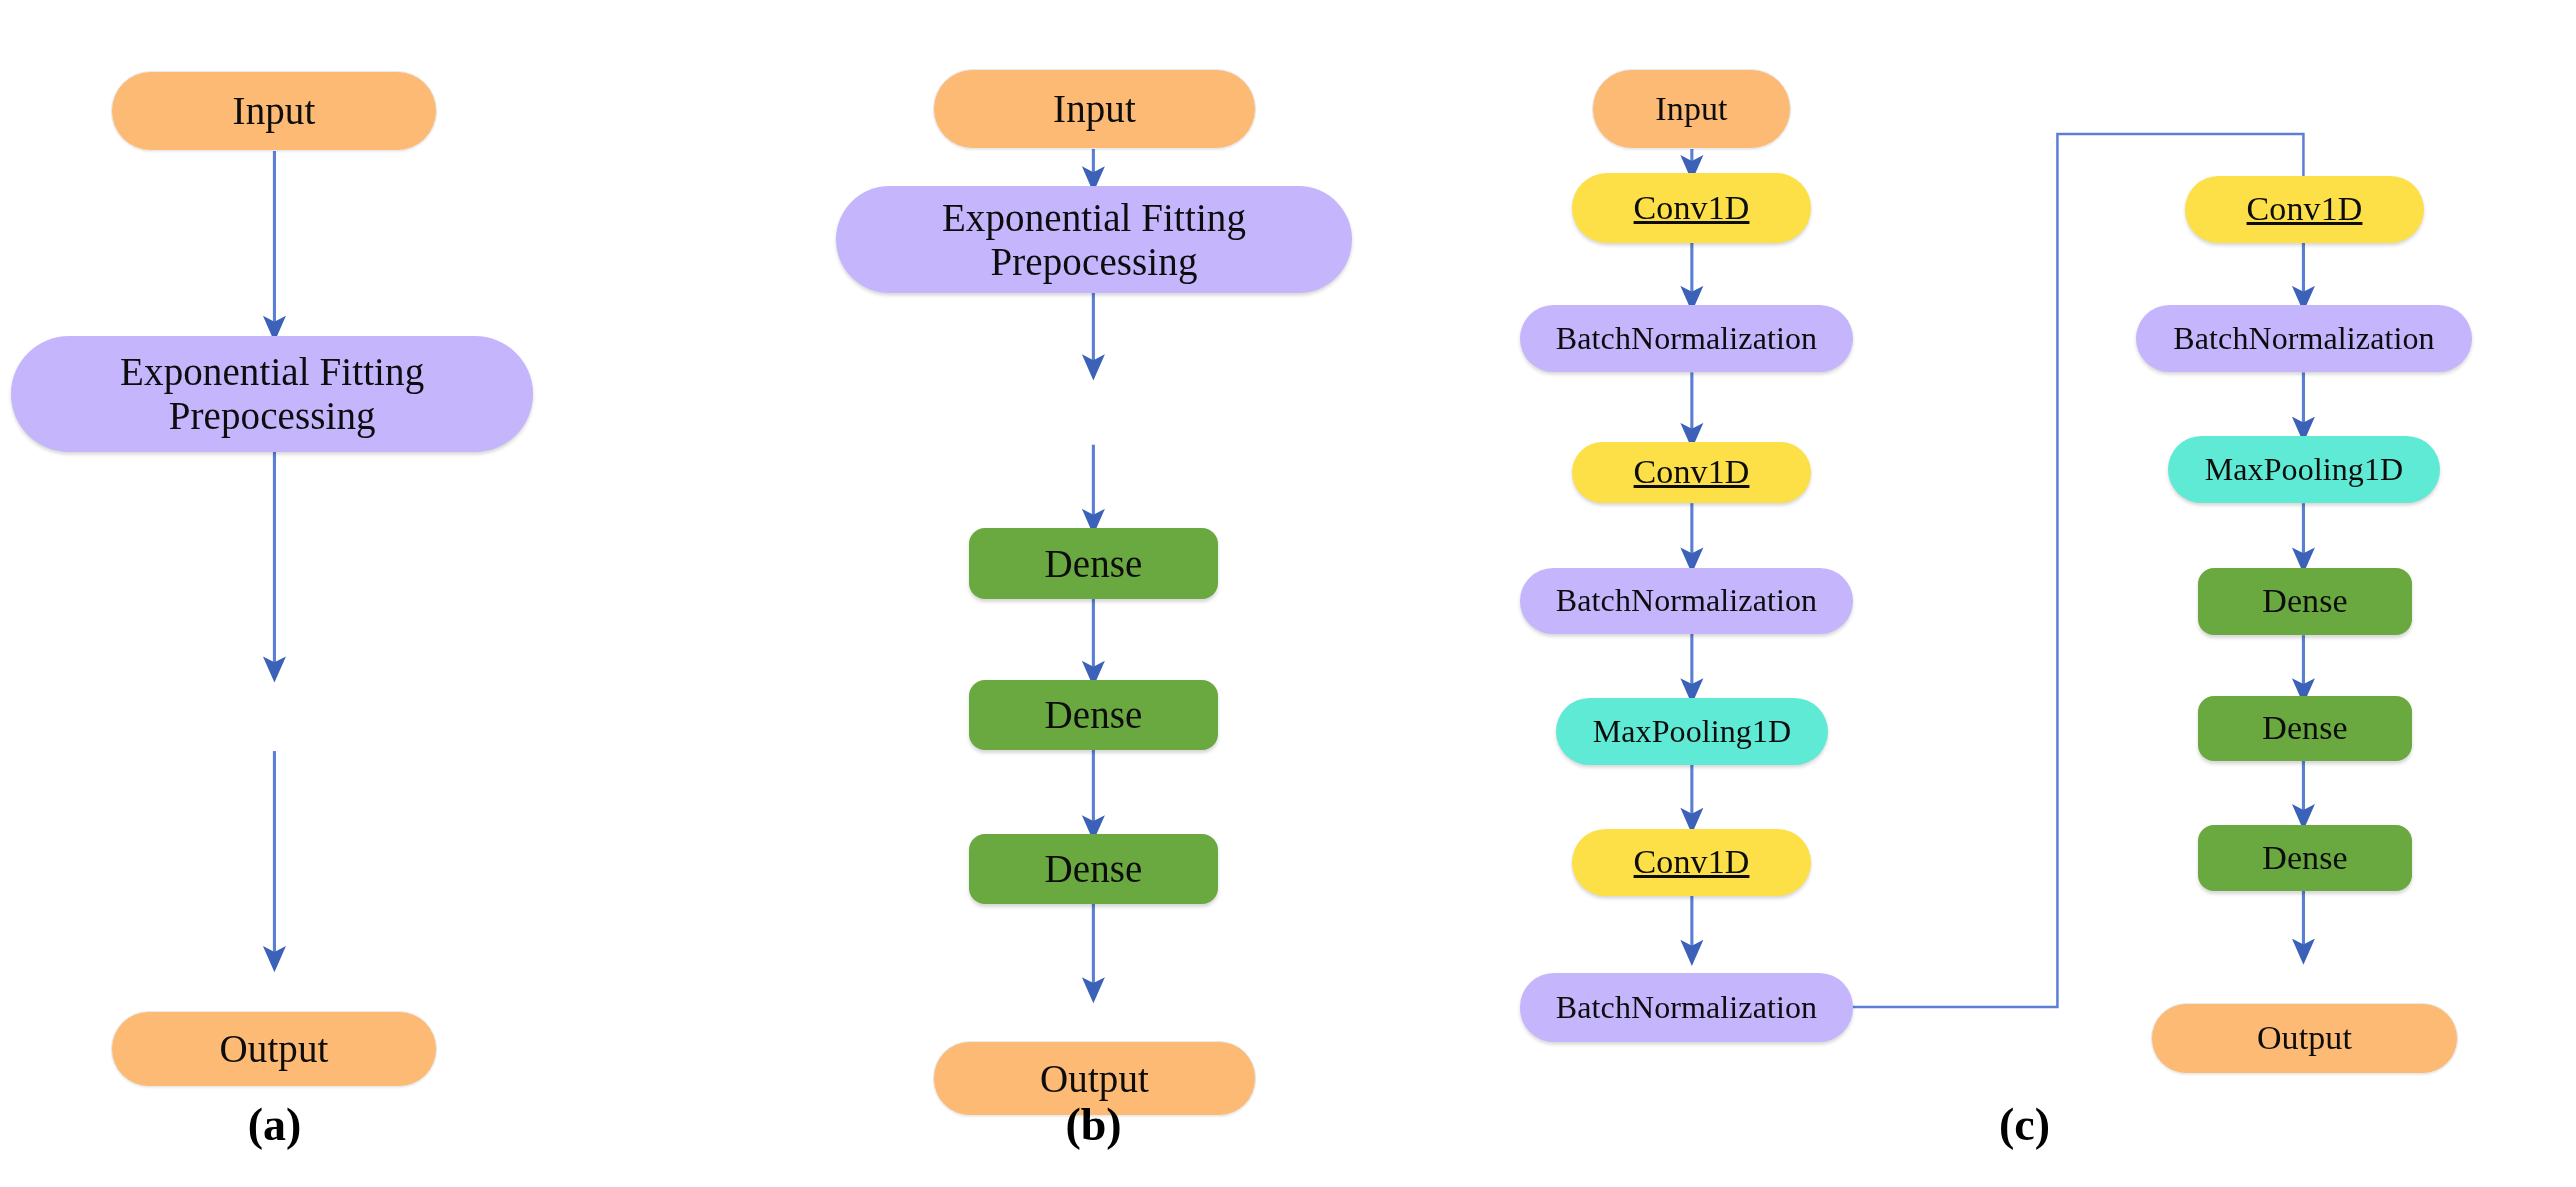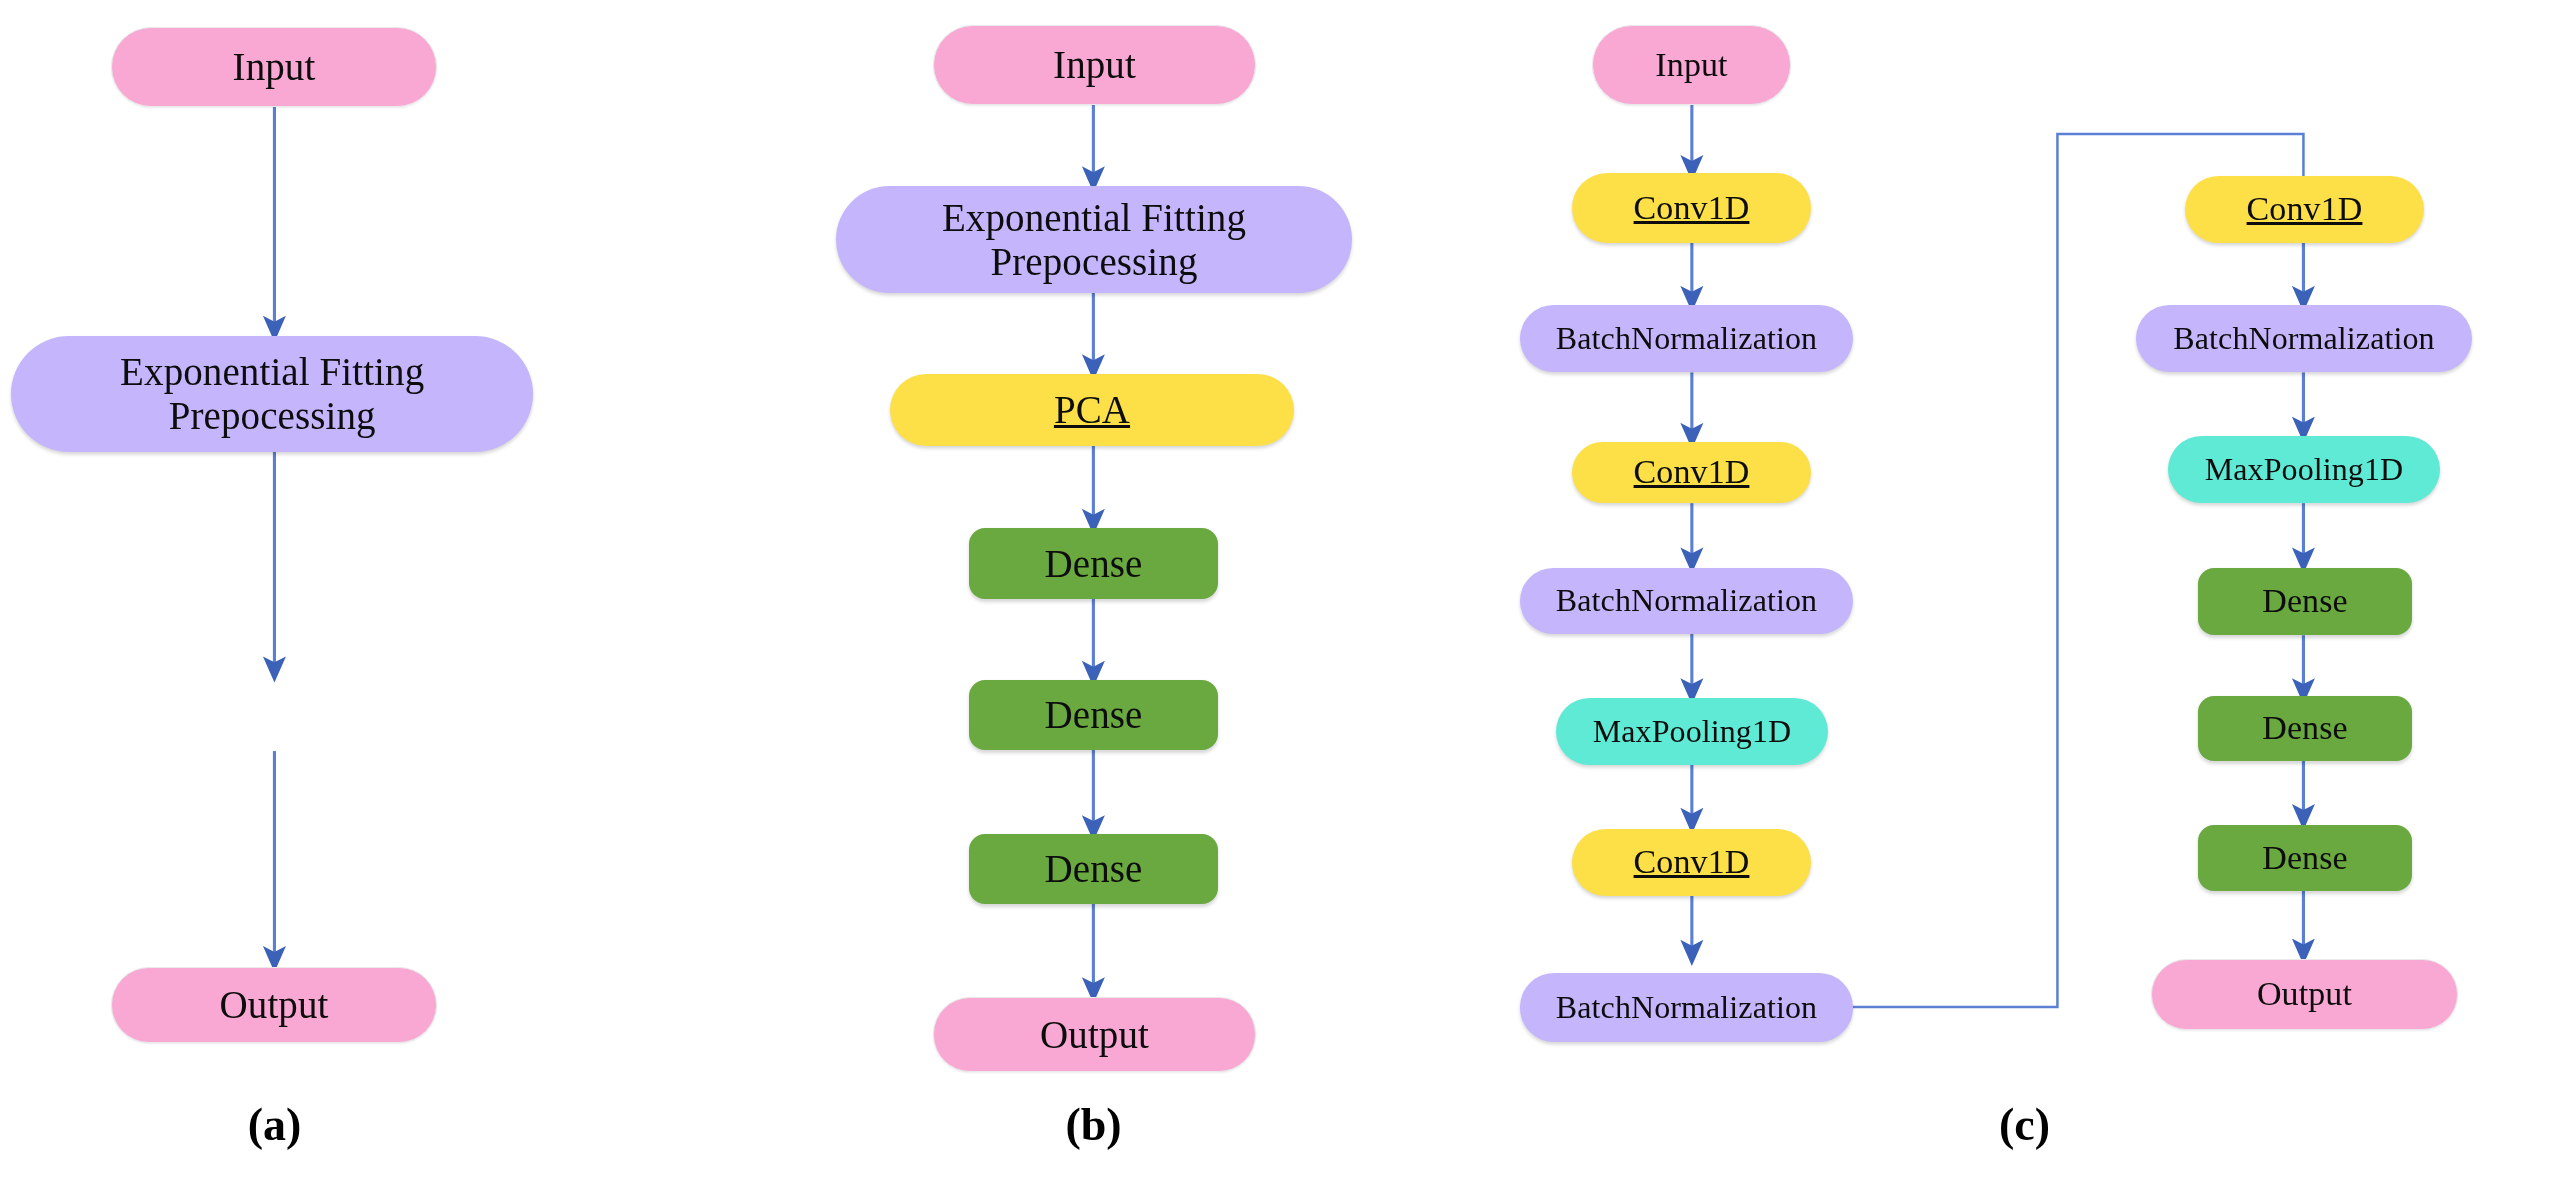--- a/index.html
+++ b/index.html
@@ -31,23 +31,24 @@
     display: flex;
     align-items: center;
     justify-content: center;
     text-align: center;
     color: #0d0d0d;
     line-height: 1.12;
     letter-spacing: 0.1px;
     white-space: pre-line;
   }
   .node.io {
-    background: #f9a8d4;
+    background: #fdba74;
     border: 1.2px solid #e9e9e9;
     box-shadow: 0 1.2px 1.9px rgba(0,0,0,0.07);
+    margin-top: 44px;
   }
   .node.gray   { background: #c4b5fd; box-shadow: 0 2.5px 3.7px rgba(0,0,0,0.16); }
   .node.amber  { background: #fde047; box-shadow: 0 2.5px 3.7px rgba(0,0,0,0.16); text-decoration: underline; }
   .node.green  { background: #6aa840; box-shadow: 0 2.5px 3.7px rgba(0,0,0,0.16); }
   .node.peach  { background: #5eead4; box-shadow: 0 2.5px 3.7px rgba(0,0,0,0.16); }
   .caption {
     position: absolute;
     font-weight: bold;
     color: #000000;
     text-align: center;
@@ -152,21 +153,20 @@
 
   <div class="node io" style="left:111px; top:967px; width:326px; height:76px; border-radius:38px; font-size:39px;">Output</div>
 
   <div class="caption" style="left:212px; top:1098px; width:125px; font-size:46px;">(a)</div>
 
   <div class="node io" style="left:933px; top:25px; width:323px; height:80px; border-radius:40px; font-size:39px;">Input</div>
 
   <div class="node gray" style="left:836px; top:186px; width:516px; height:107px; border-radius:54px; font-size:39px;">Exponential Fitting
 Prepocessing</div>
 
-  <div class="node amber" style="left:890px; top:374px; width:404px; height:72px; border-radius:36px; font-size:39px;">PCA</div>
 
   <div class="node green" style="left:969px; top:528px; width:249px; height:71px; border-radius:16px; font-size:39px;">Dense</div>
 
   <div class="node green" style="left:969px; top:680px; width:249px; height:70px; border-radius:16px; font-size:39px;">Dense</div>
 
   <div class="node green" style="left:969px; top:834px; width:249px; height:70px; border-radius:16px; font-size:39px;">Dense</div>
 
   <div class="node io" style="left:933px; top:997px; width:323px; height:75px; border-radius:37px; font-size:39px;">Output</div>
 
   <div class="caption" style="left:1031px; top:1098px; width:125px; font-size:46px;">(b)</div>

